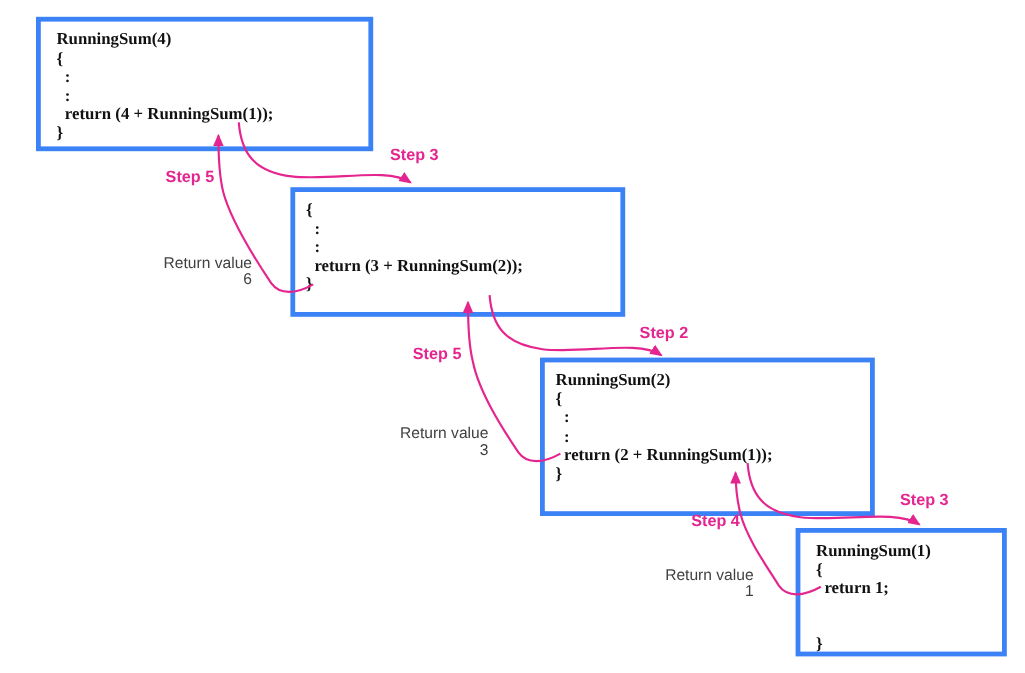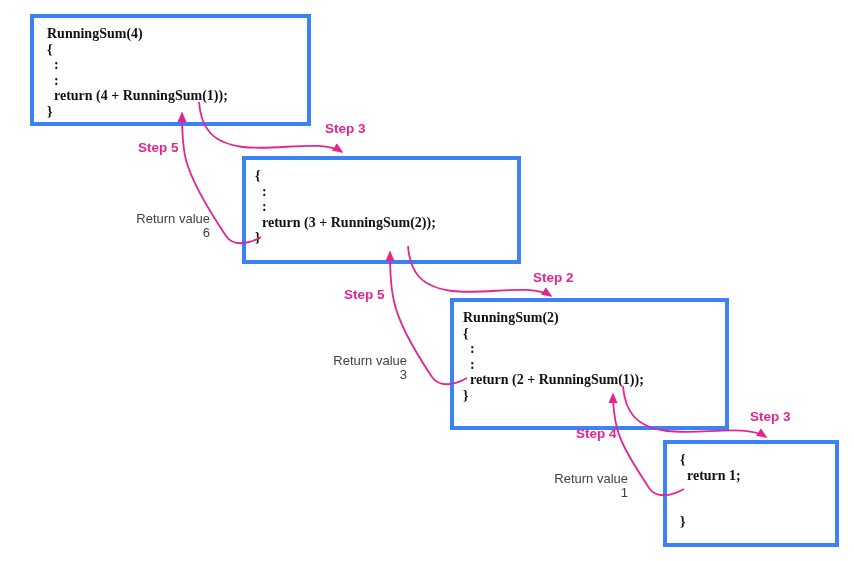--- a/index.html
+++ b/index.html
@@ -100,20 +100,21 @@
   <div id="box-3" class="code-box">
     <div class="code-line">RunningSum(2)</div>
     <div class="code-line">{</div>
     <div class="code-line">  :</div>
     <div class="code-line">  :</div>
     <div class="code-line">  return (2 + RunningSum(1));</div>
     <div class="code-line">}</div>
   </div>
 
   <div id="box-4" class="code-box">
+    <div class="code-line">RunningSum(1)</div>
     <div class="code-line">{</div>
     <div class="code-line">  return 1;</div>
     <div class="code-line"></div>
     <div class="code-line"></div>
     <div class="code-line">}</div>
   </div>
 
   <svg id="arrow-layer" viewBox="0 0 854 561" xmlns="http://www.w3.org/2000/svg">
     <defs>
       <marker id="ah" markerUnits="userSpaceOnUse" markerWidth="12" markerHeight="11" refX="9" refY="5" orient="auto">

